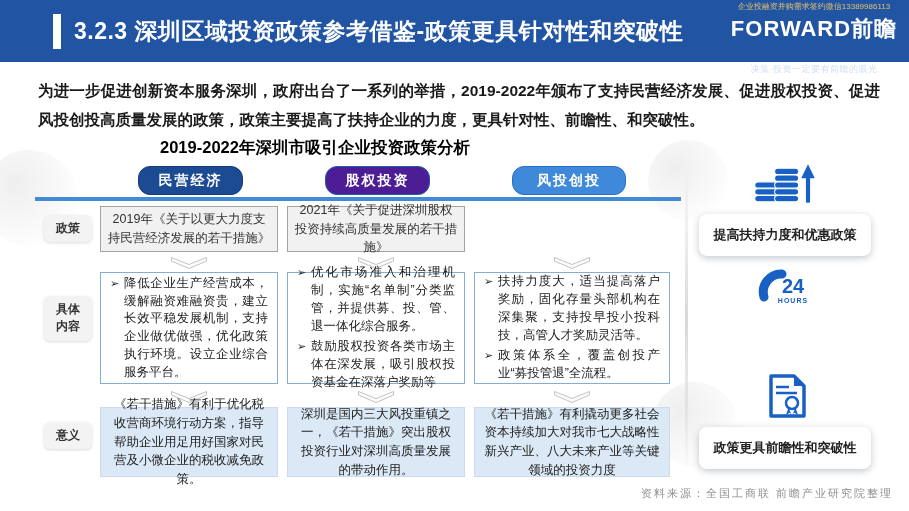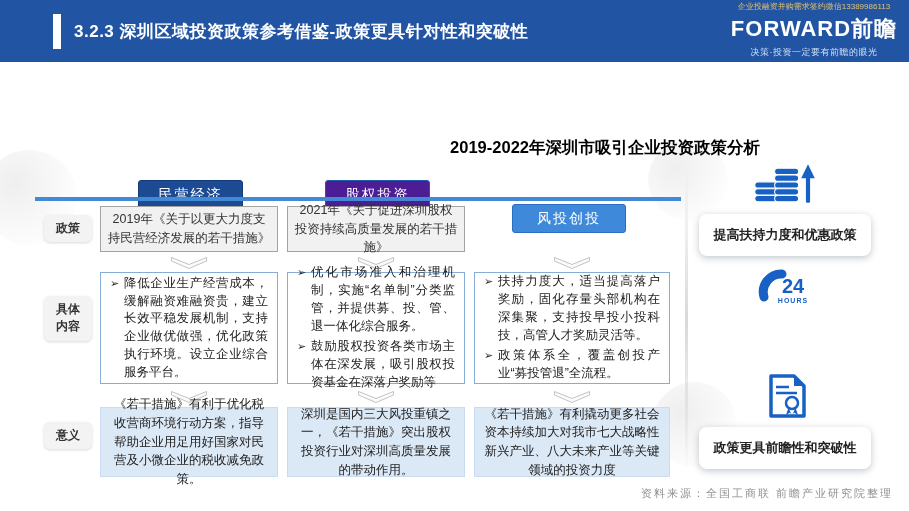--- a/index.html
+++ b/index.html
@@ -3,38 +3,38 @@
 <meta charset="utf-8">
 <style>
   html,body{margin:0;padding:0;background:#fff;}
   .slide{position:relative;width:909px;height:511px;background:#ffffff;overflow:hidden;
          font-family:"Liberation Sans",sans-serif;}
 
   
   .header{position:absolute;left:0;top:0;width:909px;height:62px;background:#2155a4;}
   .accent{position:absolute;left:53px;top:14px;width:8px;height:35px;background:#ffffff;}
   .h-title{position:absolute;left:74px;top:0;height:62px;display:flex;align-items:center;
-           font-size:17px;font-weight:bold;color:#ffffff;letter-spacing:.5px;white-space:nowrap;}
+           font-size:23px;font-weight:bold;color:#ffffff;letter-spacing:.5px;white-space:nowrap;}
   .brand{position:absolute;right:6px;top:1px;width:178px;text-align:center;color:#fff;}
   .contact{font-size:8px;color:#e3c06c;white-space:nowrap;}
   .logo{font-size:22px;font-weight:bold;letter-spacing:1px;margin-top:2px;}
-  .tagline{font-size:9px;color:#cfe0f5;margin-top:2px;letter-spacing:.5px;}
+  .tagline{font-size:9px;color:#cfe0f5;margin-top:19px;letter-spacing:.5px;}
 
   
   .intro{position:absolute;left:38px;top:76px;width:842px;font-size:15.5px;line-height:1.9;
          color:#1a1a1a;font-weight:600;text-align:justify;}
-  .d-title{position:absolute;left:160px;top:137px;width:600px;text-align:right;
+  .d-title{position:absolute;left:160px;top:137px;width:600px;text-align:left;
            font-size:16.5px;font-weight:bold;color:#000;}
 
   
-  .colbtn{position:absolute;top:180px;height:27px;border-radius:3px;color:#fff;display:flex;
-          align-items:center;justify-content:center;font-size:14px;font-weight:400;letter-spacing:2px;}
+  .colbtn{position:absolute;top:166px;height:27px;border-radius:12px;color:#fff;display:flex;
+          align-items:center;justify-content:center;font-size:14px;font-weight:700;letter-spacing:2px;}
   .b1{left:138px;width:103px;background:#1c4b94;border:1px solid #143c7c;}
   .b2{left:325px;width:103px;background:#4c1d95;border:1px solid #1d5cad;}
-  .b3{left:512px;width:112px;background:#3f89da;border:1px solid #2a6ec5;margin-top:24px;}
+  .b3{left:512px;width:112px;background:#3f89da;border:1px solid #2a6ec5;}
   .blueline{position:absolute;left:35px;top:197px;width:646px;height:4px;background:#4289d6;}
 
   
   .rowlabel{position:absolute;left:44px;width:48px;box-sizing:border-box;padding:5px 10px;
             background:#f3f3f3;border-radius:6px;box-shadow:0 1px 3px rgba(0,0,0,.15);
             font-size:12px;font-weight:600;color:#333;text-align:center;line-height:1.45;}
   .rl1{top:215px}.rl2{top:296px}.rl3{top:422px}
 
   
   .col1{left:100px;width:178px}.col2{left:287px;width:178px}.col3{left:474px;width:196px}
@@ -89,20 +89,21 @@
   <div class="header">
     <div class="accent"></div>
     <div class="h-title">3.2.3 深圳区域投资政策参考借鉴-政策更具针对性和突破性</div>
     <div class="brand">
       <div class="contact">企业投融资并购需求签约微信13389986113</div>
       <div class="logo">FORWARD前瞻</div>
       <div class="tagline">决策·投资一定要有前瞻的眼光</div>
     </div>
   </div>
 
+  <div class="intro">为进一步促进创新资本服务深圳，政府出台了一系列的举措，2019-2022年颁布了支持民营经济发展、促进股权投资、促进风投创投高质量发展的政策，政策主要提高了扶持企业的力度，更具针对性、前瞻性、和突破性。</div>
 
   <div class="d-title">2019-2022年深圳市吸引企业投资政策分析</div>
 
   <div class="colbtn b1">民营经济</div>
   <div class="colbtn b2">股权投资</div>
   <div class="colbtn b3">风投创投</div>
   <div class="blueline"></div>
 
   <div class="rowlabel rl1">政策</div>
   <div class="rowlabel rl2">具体内容</div>

